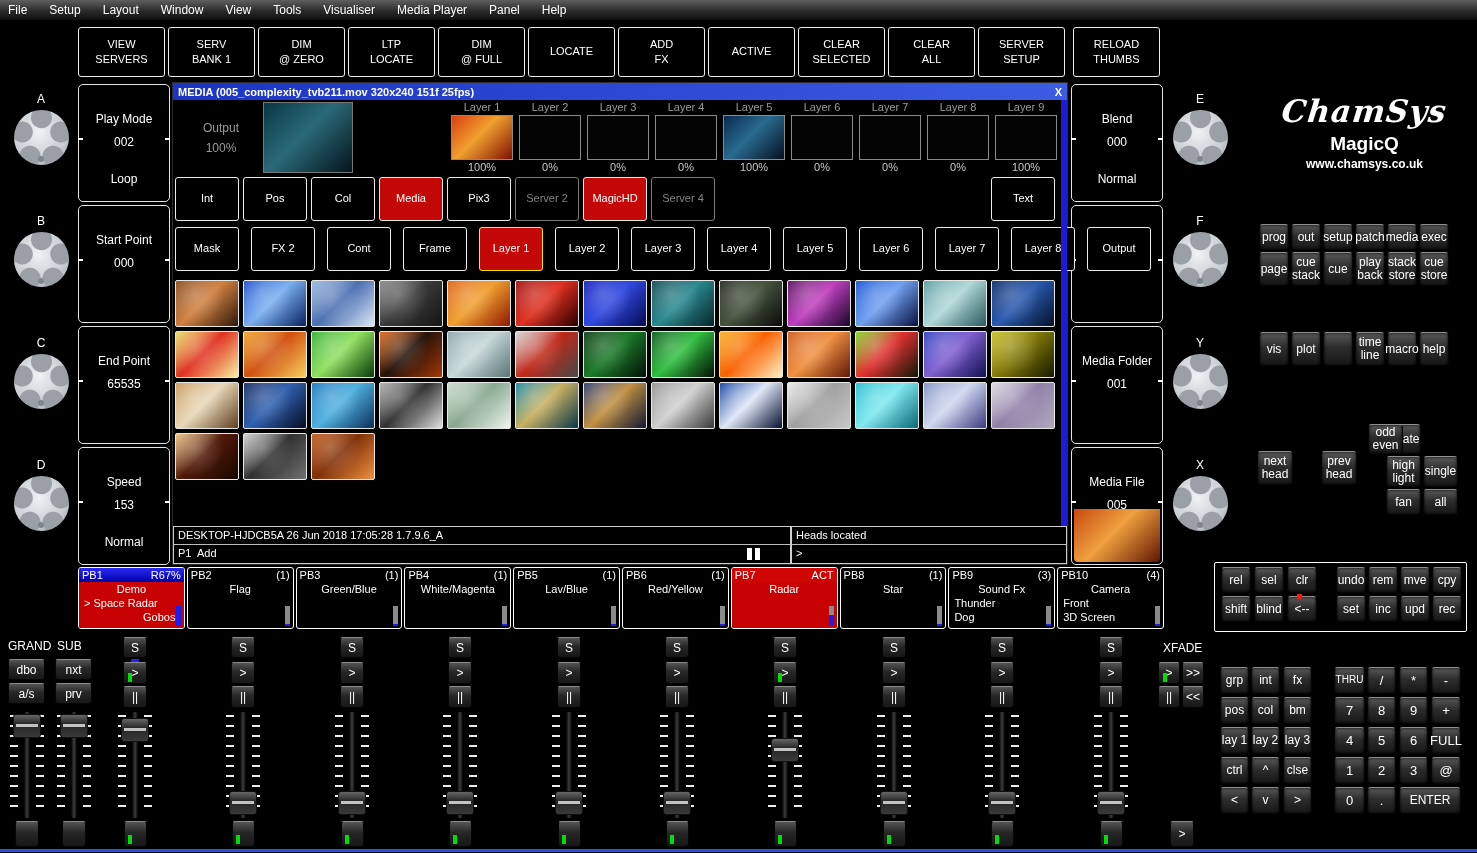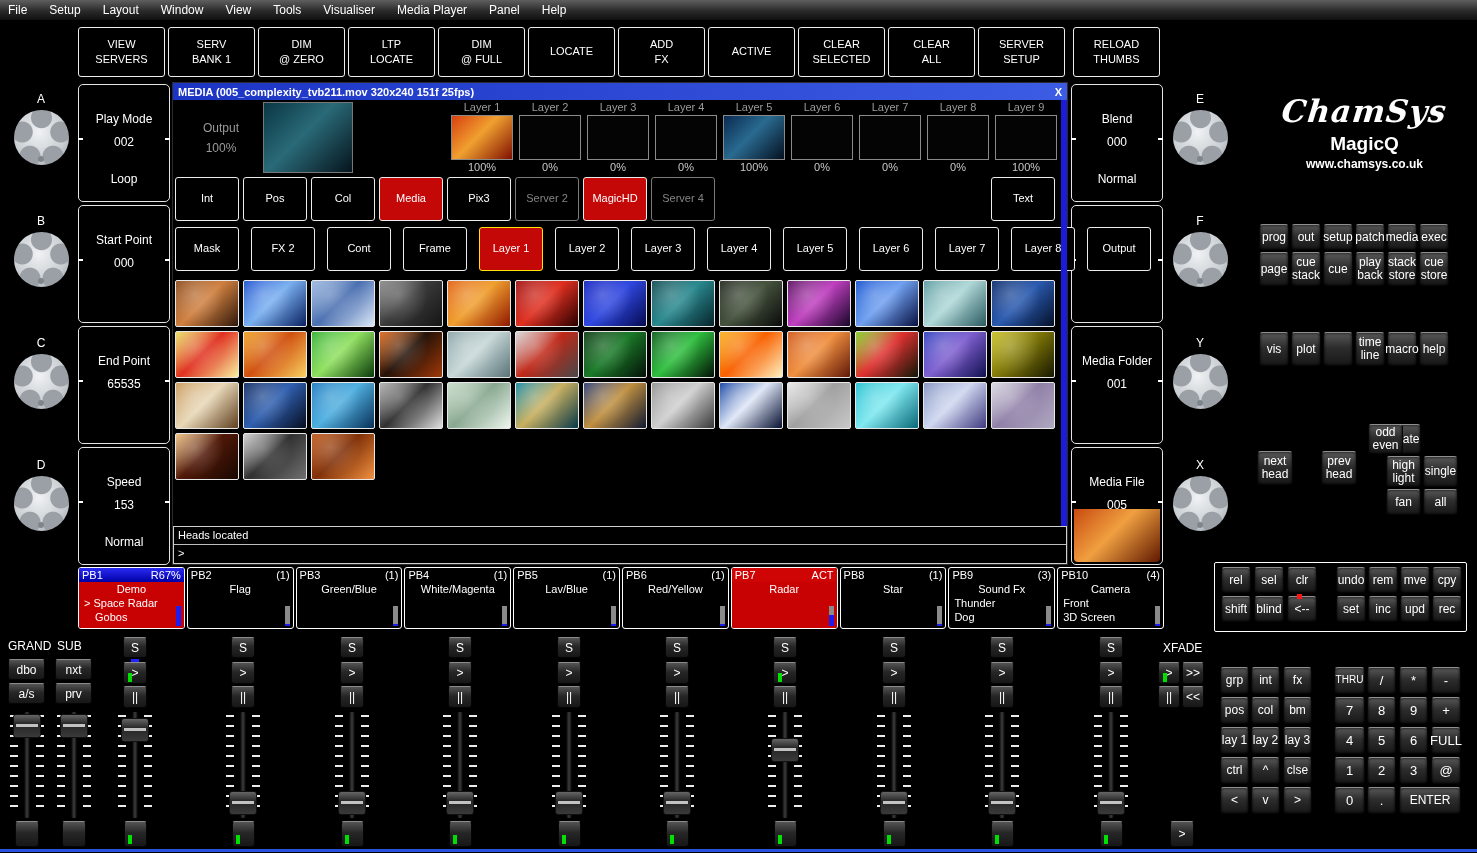--- a/index.html
+++ b/index.html
@@ -368,41 +368,50 @@
           <div class="thumb" style="background: radial-gradient(circle at 30% 30%, rgba(255, 255, 255, 0.25), rgba(0, 0, 0, 0) 55%), linear-gradient(135deg, rgb(216, 216, 224) 0%, rgb(144, 128, 168) 45%, rgb(176, 168, 192) 100%);"></div>
         </div>
         <div class="thumb-row">
           <div class="thumb" style="background: radial-gradient(circle at 30% 30%, rgba(255, 255, 255, 0.25), rgba(0, 0, 0, 0) 55%), linear-gradient(135deg, rgb(240, 192, 128) 0%, rgb(80, 24, 8) 45%, rgb(24, 8, 0) 100%);"></div>
           <div class="thumb" style="background: radial-gradient(circle at 30% 30%, rgba(255, 255, 255, 0.25), rgba(0, 0, 0, 0) 55%), linear-gradient(135deg, rgb(208, 208, 208) 0%, rgb(48, 48, 48) 45%, rgb(112, 112, 112) 100%);"></div>
           <div class="thumb" style="background: radial-gradient(circle at 30% 30%, rgba(255, 255, 255, 0.25), rgba(0, 0, 0, 0) 55%), linear-gradient(135deg, rgb(192, 88, 24) 0%, rgb(128, 48, 8) 45%, rgb(240, 144, 64) 100%);"></div>
         </div>
       </div>
     <div class="mw-scroll"></div>
     <div class="mw-status">
+      <div class="st-cell st-left">
+        <div class="st-line">
+          <span>DESKTOP-HJDCB5A 26 Jun 2018 17:05:28 1.7.9.6_A</span>
+        </div>
+        <div class="st-line">
+          <span>P1  Add</span>
+          <span class="pause"><i></i><i></i></span>
+        </div>
+      </div>
       <div class="st-cell st-right">
         <div class="st-line">
           <span>Heads located</span>
         </div>
         <div class="st-line">
           <span>&gt;</span>
         </div>
       </div>
     </div>
   </div>
 
   <div id="playbacks">
       <div class="pb">
         <div class="pb-head blue">
           <div>PB1</div>
           <div>R67%</div>
         </div>
         <div class="pb-body red">
           <div class="pb-line c">Demo</div>
           <div class="pb-line" style="padding-left: 5px;">&gt; Space Radar</div>
-          <div class="pb-line" style="padding-left: 16px;">Gobos</div>
+          <div class="pb-line" style="padding-left: 16px; margin-left: 48px;">Gobos</div>
         </div>
         <div class="meter">
           <i style="height: 100%;"></i>
         </div>
       </div>
       <div class="pb">
         <div class="pb-head">
           <div>PB2</div>
           <div>(1)</div>
         </div>

